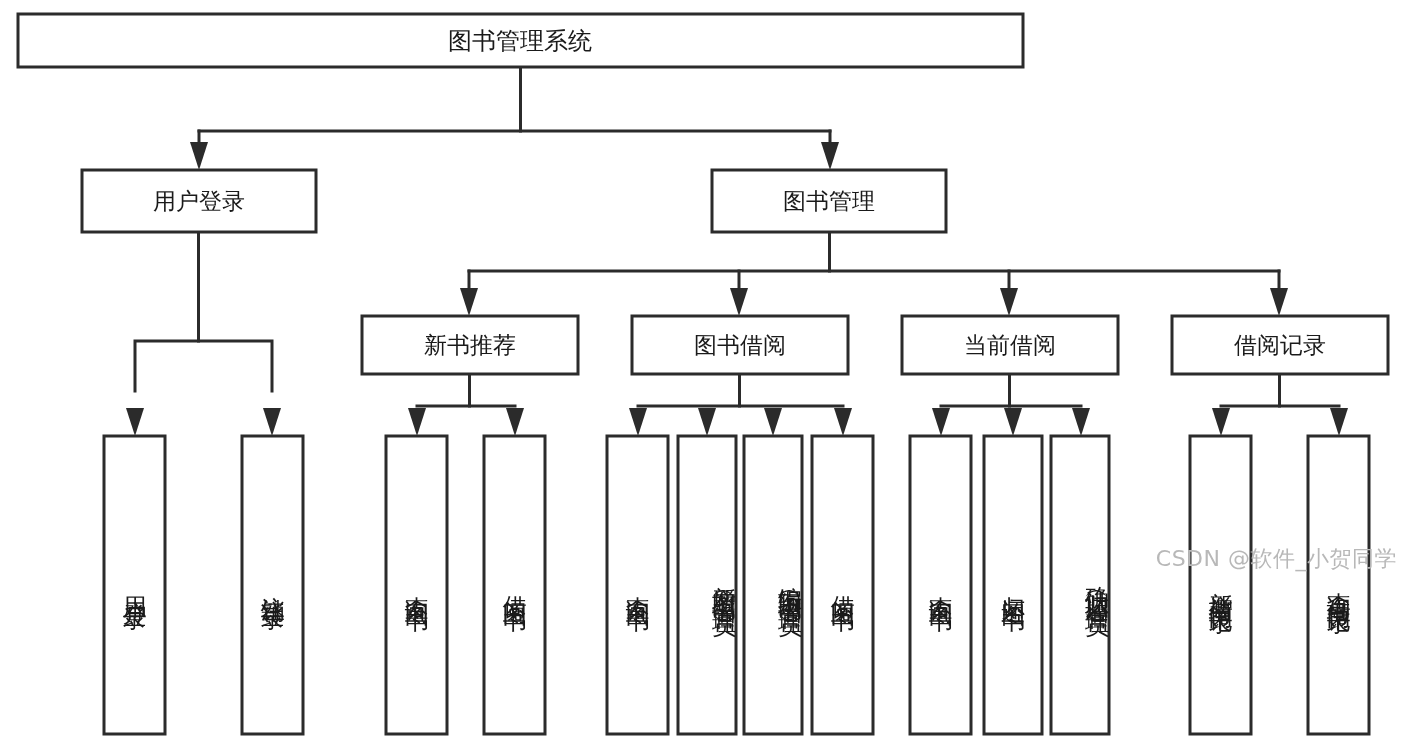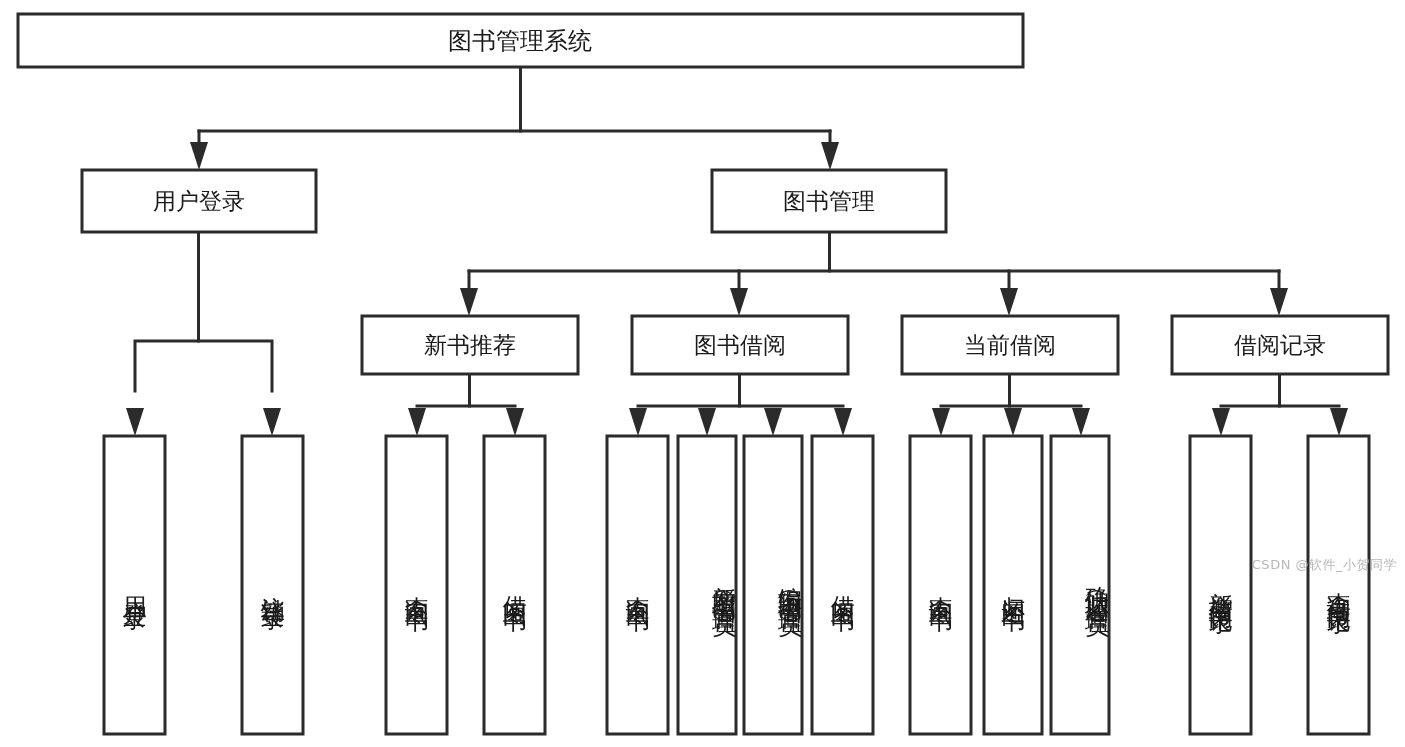--- a/index.html
+++ b/index.html
@@ -67,21 +67,21 @@
     align-items: center;
     justify-content: center;
     white-space: nowrap;
     pointer-events: none;
   }
   .watermark {
     position: absolute;
     right: 8px;
     bottom: 4px;
     font-family: "DejaVu Sans", "Liberation Sans", sans-serif;
-    font-size: 13px;
+    font-size: 22px;
     color: #b8b8b8;
     white-space: nowrap;
     letter-spacing: 0.5px;
   }
 </style>
 </head>
 <body>
 
 <div id="diagram-root">
 

